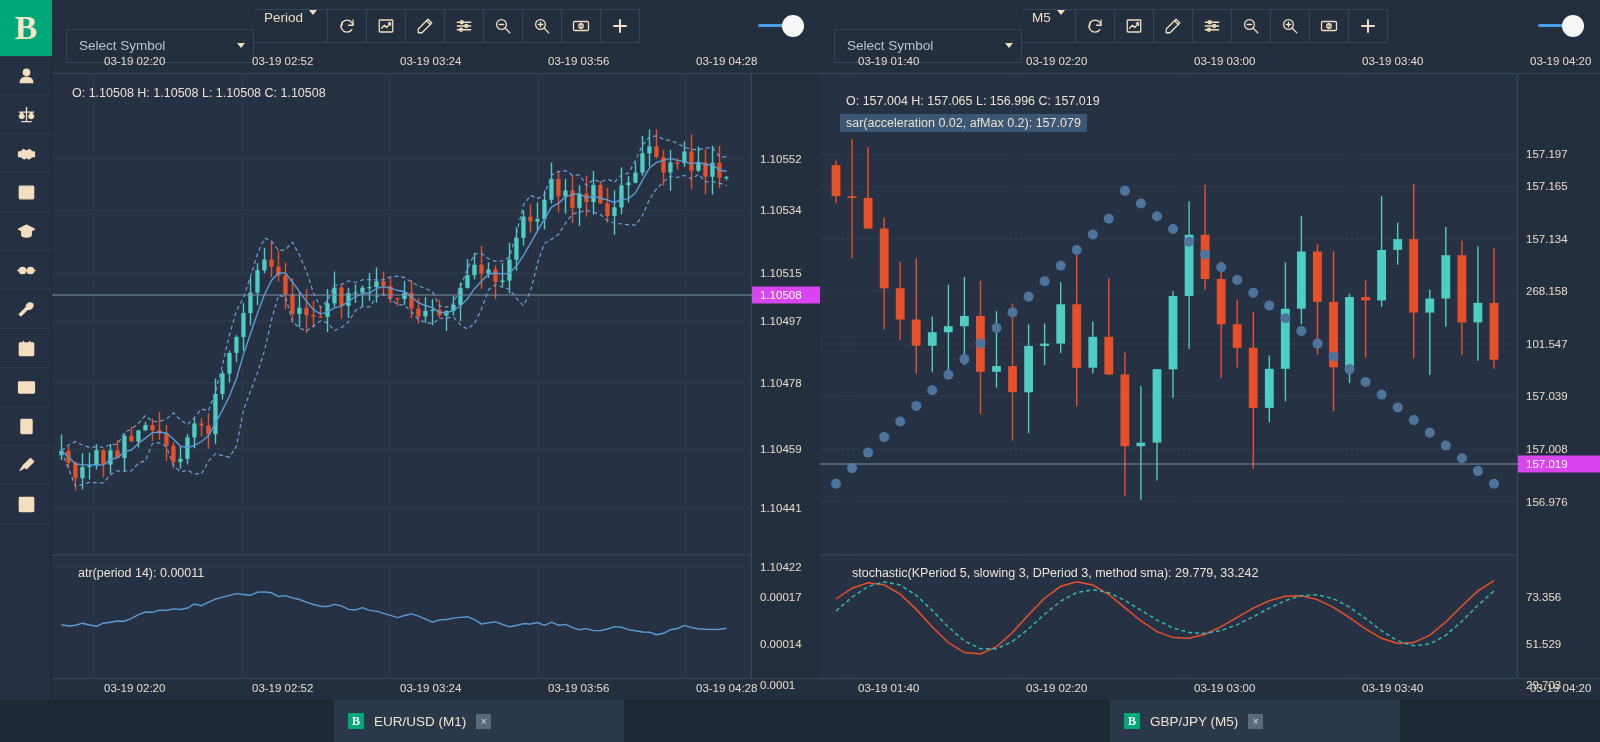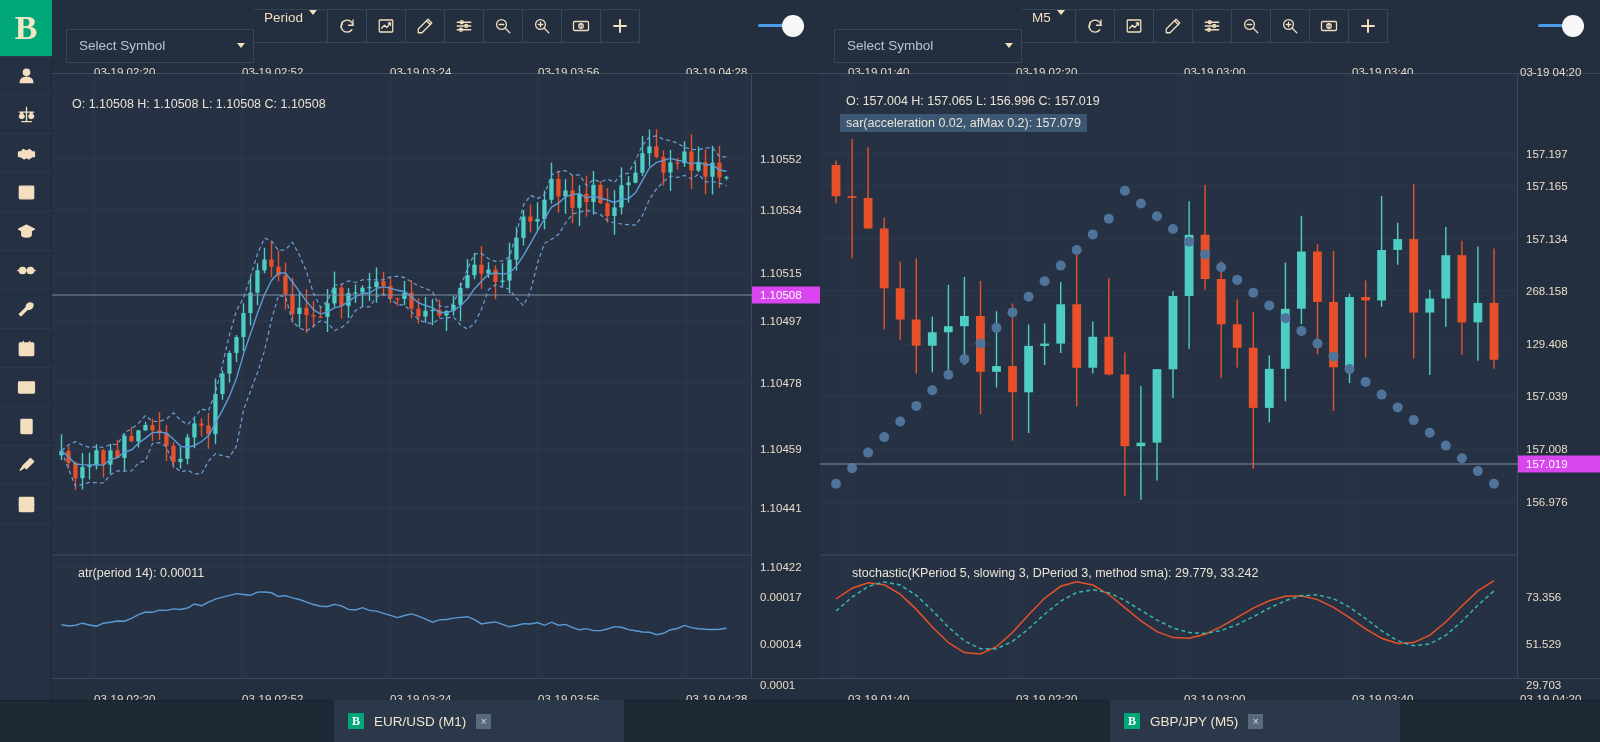--- a/index.html
+++ b/index.html
@@ -78,22 +78,23 @@
 
   .time-axis-top {
     position: absolute; left: 0; top: 0; right: 0; height: 22px;
     border-bottom: 1px solid #3a4a5e;
   }
   .time-axis-bottom {
     position: absolute; left: 0; bottom: 0; right: 0; height: 22px;
     border-top: 1px solid #3a4a5e;
   }
   .tlabel {
-    position: absolute; top: 14px; font-size: 11.5px; color: #e8dcc8;
+    position: absolute; top: 3px; font-size: 11.5px; color: #e8dcc8;
     white-space: nowrap;
+    margin-left: 10px;
   }
 
   .plot-wrap { position: absolute; left: 0; right: 0; top: 22px; bottom: 22px; }
   .plot {
     position: absolute; left: 0; top: 0; background: #263243;
     border-right: 1px solid #3a4a5e;
   }
   .pricescale { position: absolute; top: 0; }
   .plabel {
     position: absolute; font-size: 11.5px; color: #e8dcc8; white-space: nowrap;
@@ -579,21 +580,21 @@
             <line x1="667.5" y1="72.0" x2="667.5" y2="113.9" stroke="#e8502a" stroke-width="1.4"></line>
             <rect x="665.3" y="88.7" width="4.3" height="14.9" fill="#e8502a"></rect>
             <line x1="674.5" y1="102.0" x2="674.5" y2="106.2" stroke="#4ecdc4" stroke-width="1.4"></line>
             <rect x="672.3" y="103.1" width="4.3" height="1.2" fill="#4ecdc4"></rect>
             <path d="M9.5 376.9 L16.5 371.0 L23.5 367.6 L30.5 371.2 L37.5 373.4 L44.5 372.8 L51.5 373.3 L58.5 370.4 L65.5 370.5 L72.5 358.5 L79.5 355.0 L86.5 349.3 L93.5 341.5 L100.5 347.5 L107.5 347.4 L114.5 345.1 L121.5 338.8 L128.5 346.3 L135.5 350.7 L142.5 343.3 L149.5 335.0 L156.5 336.7 L163.5 318.2 L170.5 290.6 L177.5 260.8 L184.5 236.6 L191.5 223.9 L198.5 202.7 L205.5 179.8 L212.5 164.1 L219.5 167.0 L226.5 176.5 L233.5 175.7 L240.5 168.3 L247.5 181.3 L254.5 197.6 L261.5 219.2 L268.5 233.3 L275.5 227.0 L282.5 211.2 L289.5 210.5 L296.5 206.9 L303.5 208.5 L310.5 205.9 L317.5 205.7 L324.5 205.8 L331.5 205.8 L338.5 202.9 L345.5 202.2 L352.5 203.6 L359.5 207.9 L366.5 212.1 L373.5 214.4 L380.5 217.7 L387.5 231.9 L394.5 233.2 L401.5 229.6 L408.5 212.6 L415.5 194.7 L422.5 179.9 L429.5 179.4 L436.5 184.7 L443.5 187.4 L450.5 187.0 L457.5 182.8 L464.5 159.5 L471.5 131.0 L478.5 121.3 L485.5 124.6 L492.5 120.6 L499.5 101.0 L506.5 97.6 L513.5 96.6 L520.5 101.3 L527.5 100.8 L534.5 111.7 L541.5 105.4 L548.5 108.1 L555.5 105.2 L562.5 108.3 L569.5 100.6 L576.5 99.1 L583.5 86.3 L590.5 71.0 L597.5 62.8 L604.5 61.8 L611.5 65.3 L618.5 66.7 L625.5 69.2 L632.5 73.4 L639.5 75.3 L646.5 75.8 L653.5 73.9 L660.5 73.7 L667.5 82.8 L674.5 82.9" fill="none" stroke="#6f9fd8" stroke-width="1.2" stroke-dasharray="4 3"></path>
             <path d="M9.5 376.9 L16.5 394.7 L23.5 412.3 L30.5 410.3 L37.5 408.4 L44.5 408.7 L51.5 409.0 L58.5 400.7 L65.5 396.9 L72.5 397.0 L79.5 397.0 L86.5 389.0 L93.5 386.6 L100.5 369.6 L107.5 368.7 L114.5 372.8 L121.5 391.8 L128.5 397.8 L135.5 396.2 L142.5 399.8 L149.5 399.9 L156.5 387.0 L163.5 379.6 L170.5 381.6 L177.5 383.2 L184.5 372.0 L191.5 336.3 L198.5 317.0 L205.5 298.6 L212.5 276.8 L219.5 245.9 L226.5 221.3 L233.5 222.8 L240.5 247.7 L247.5 254.0 L254.5 257.1 L261.5 251.9 L268.5 246.8 L275.5 248.9 L282.5 256.6 L289.5 253.6 L296.5 247.9 L303.5 236.4 L310.5 232.7 L317.5 232.8 L324.5 222.8 L331.5 220.0 L338.5 225.2 L345.5 230.5 L352.5 231.3 L359.5 237.9 L366.5 245.9 L373.5 248.5 L380.5 249.6 L387.5 244.5 L394.5 244.1 L401.5 243.0 L408.5 250.9 L415.5 255.0 L422.5 249.5 L429.5 235.1 L436.5 215.7 L443.5 210.6 L450.5 213.2 L457.5 215.3 L464.5 224.3 L471.5 231.7 L478.5 217.2 L485.5 189.3 L492.5 169.3 L499.5 165.3 L506.5 160.5 L513.5 149.1 L520.5 140.0 L527.5 138.1 L534.5 136.4 L541.5 138.1 L548.5 140.5 L555.5 146.7 L562.5 149.0 L569.5 150.0 L576.5 150.7 L583.5 151.2 L590.5 141.5 L597.5 125.3 L604.5 115.0 L611.5 107.5 L618.5 102.0 L625.5 103.5 L632.5 101.4 L639.5 104.9 L646.5 100.2 L653.5 107.8 L660.5 107.7 L667.5 109.1 L674.5 111.7" fill="none" stroke="#6f9fd8" stroke-width="1.2" stroke-dasharray="4 3"></path>
             <path d="M9.5 376.9 L16.5 382.8 L23.5 390.0 L30.5 390.7 L37.5 390.9 L44.5 390.7 L51.5 391.1 L58.5 385.5 L65.5 383.7 L72.5 377.8 L79.5 376.0 L86.5 369.2 L93.5 364.1 L100.5 358.6 L107.5 358.1 L114.5 359.0 L121.5 365.3 L128.5 372.1 L135.5 373.5 L142.5 371.5 L149.5 367.5 L156.5 361.9 L163.5 348.9 L170.5 336.1 L177.5 322.0 L184.5 304.3 L191.5 280.1 L198.5 259.8 L205.5 239.2 L212.5 220.5 L219.5 206.4 L226.5 198.9 L233.5 199.2 L240.5 208.0 L247.5 217.6 L254.5 227.3 L261.5 235.6 L268.5 240.1 L275.5 237.9 L282.5 233.9 L289.5 232.1 L296.5 227.4 L303.5 222.5 L310.5 219.3 L317.5 219.2 L324.5 214.3 L331.5 212.9 L338.5 214.1 L345.5 216.3 L352.5 217.5 L359.5 222.9 L366.5 229.0 L373.5 231.5 L380.5 233.6 L387.5 238.2 L394.5 238.7 L401.5 236.3 L408.5 231.8 L415.5 224.9 L422.5 214.7 L429.5 207.2 L436.5 200.2 L443.5 199.0 L450.5 200.1 L457.5 199.1 L464.5 191.9 L471.5 181.3 L478.5 169.3 L485.5 156.9 L492.5 144.9 L499.5 133.1 L506.5 129.1 L513.5 122.9 L520.5 120.6 L527.5 119.4 L534.5 124.1 L541.5 121.8 L548.5 124.3 L555.5 126.0 L562.5 128.7 L569.5 125.3 L576.5 124.9 L583.5 118.8 L590.5 106.2 L597.5 94.0 L604.5 88.4 L611.5 86.4 L618.5 84.4 L625.5 86.4 L632.5 87.4 L639.5 90.1 L646.5 88.0 L653.5 90.8 L660.5 90.7 L667.5 96.0 L674.5 97.3" fill="none" stroke="#5b9bd5" stroke-width="1.4"></path>
             <line x1="0" y1="221" x2="700" y2="221" stroke="#7d8fa4" stroke-width="1"></line>
             <path d="M9.5 550.8 L16.5 552.0 L23.5 551.2 L30.5 549.2 L37.5 551.0 L44.5 552.2 L51.5 549.2 L58.5 548.3 L65.5 547.0 L72.5 547.2 L79.5 544.4 L86.5 540.6 L93.5 538.0 L100.5 538.3 L107.5 536.1 L114.5 536.4 L121.5 534.9 L128.5 535.5 L135.5 534.0 L142.5 530.0 L149.5 531.7 L156.5 528.2 L163.5 525.1 L170.5 523.1 L177.5 521.4 L184.5 519.6 L191.5 520.5 L198.5 521.3 L205.5 518.1 L212.5 518.0 L219.5 518.8 L226.5 522.5 L233.5 521.6 L240.5 523.9 L247.5 525.5 L254.5 528.2 L261.5 530.5 L268.5 532.2 L275.5 532.5 L282.5 530.4 L289.5 531.8 L296.5 535.4 L303.5 536.0 L310.5 533.7 L317.5 536.4 L324.5 537.1 L331.5 539.4 L338.5 541.4 L345.5 543.6 L352.5 541.5 L359.5 539.9 L366.5 542.2 L373.5 545.1 L380.5 548.2 L387.5 545.9 L394.5 545.5 L401.5 544.1 L408.5 543.4 L415.5 542.7 L422.5 545.6 L429.5 549.9 L436.5 548.7 L443.5 547.9 L450.5 550.3 L457.5 552.8 L464.5 551.5 L471.5 549.6 L478.5 550.0 L485.5 548.5 L492.5 551.3 L499.5 548.2 L506.5 551.2 L513.5 550.4 L520.5 553.6 L527.5 555.8 L534.5 554.6 L541.5 556.6 L548.5 556.6 L555.5 555.0 L562.5 552.6 L569.5 553.3 L576.5 555.6 L583.5 556.7 L590.5 558.0 L597.5 558.2 L604.5 560.7 L611.5 559.3 L618.5 555.7 L625.5 554.5 L632.5 551.4 L639.5 553.6 L646.5 554.8 L653.5 555.3 L660.5 555.5 L667.5 555.2 L674.5 554.3" fill="none" stroke="#5b9bd5" stroke-width="1.4"></path>
           </svg>
-          <span class="ohlc-line" style="left:20px;top:23px">O: 1.10508 H: 1.10508 L: 1.10508 C: 1.10508</span>
+          <span class="ohlc-line" style="left:20px;top:12px">O: 1.10508 H: 1.10508 L: 1.10508 C: 1.10508</span>
           <span class="ind-line nobg" style="left:20px;top:490px">atr(period 14): 0.00011</span>
         </div>
         <div class="pricescale" style="left:700px;width:68px;height:604px;">
           <span class="plabel" style="top:85px">1.10552</span>
           <span class="plabel" style="top:136px">1.10534</span>
           <span class="plabel" style="top:199px">1.10515</span>
           <span class="plabel" style="top:247px">1.10497</span>
           <span class="plabel" style="top:309px">1.10478</span>
           <span class="plabel" style="top:375px">1.10459</span>
           <span class="plabel" style="top:434px">1.10441</span>
@@ -775,21 +776,21 @@
           </svg>
           <span class="ohlc-line" style="left:26px;top:20px">O: 157.004 H: 157.065 L: 156.996 C: 157.019</span>
           <span class="ind-line" style="left:20px;top:40px">sar(acceleration 0.02, afMax 0.2): 157.079</span>
           <span class="ind-line nobg" style="left:26px;top:490px">stochastic(KPeriod 5, slowing 3, DPeriod 3, method sma): 29.779, 33.242</span>
         </div>
         <div class="pricescale" style="left:698px;width:82px;height:604px;text-decoration:underline;">
           <span class="plabel" style="top:80px">157.197</span>
           <span class="plabel" style="top:112px">157.165</span>
           <span class="plabel" style="top:165px">157.134</span>
           <span class="plabel" style="top:217px">268.158</span>
-          <span class="plabel" style="top:270px">129.408</span>
+          <span class="plabel" style="top:270px">101.547</span>
           <span class="plabel" style="top:322px">157.039</span>
           <span class="plabel" style="top:375px">157.008</span>
           <span class="plabel" style="top:428px">156.976</span>
           <span class="price-badge" style="top:390px">157.019</span>
           <span class="plabel" style="top:523px">73.356</span>
           <span class="plabel" style="top:570px">51.529</span>
           <span class="plabel" style="top:611px">29.703</span>
           <span class="plabel" style="top:658px">7.876</span>
         </div>
       </div>

